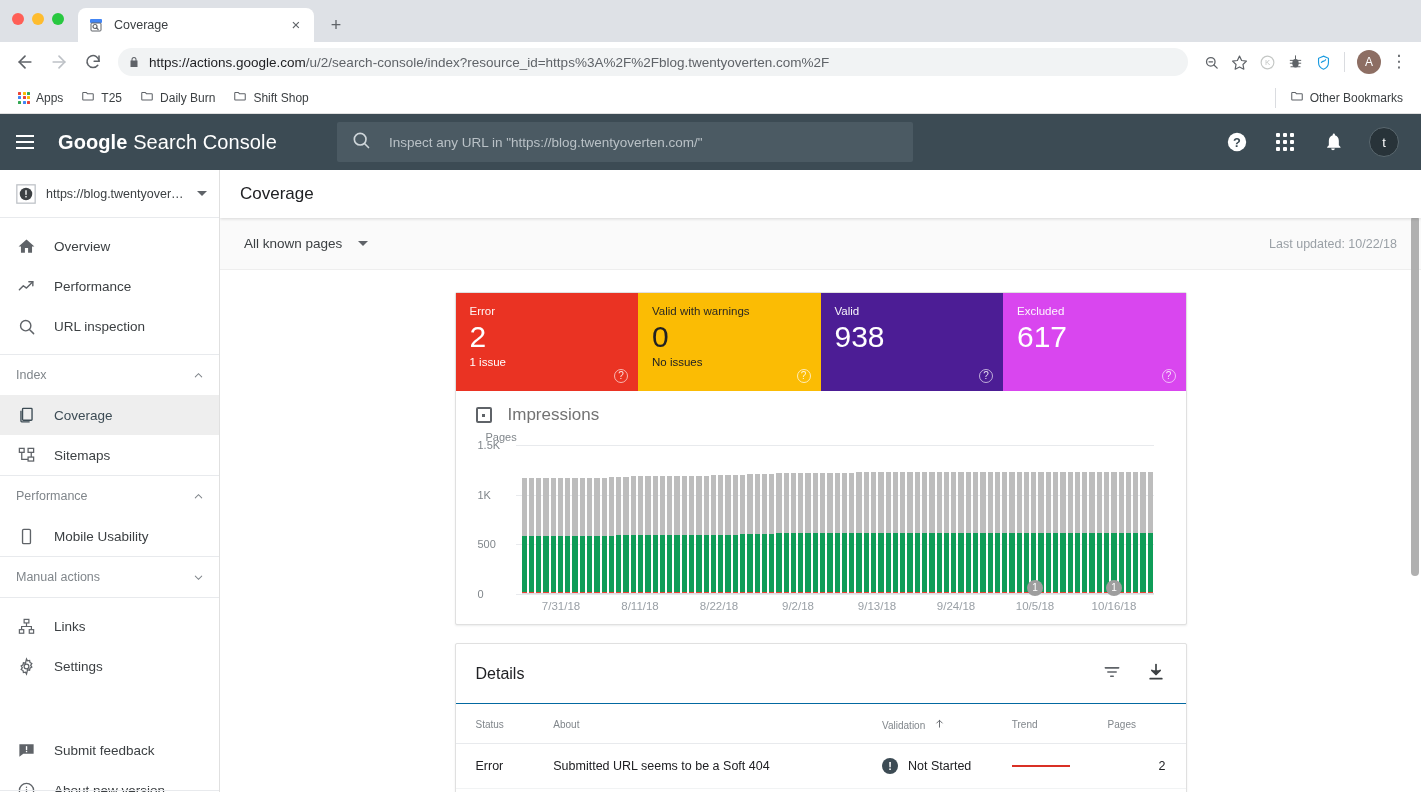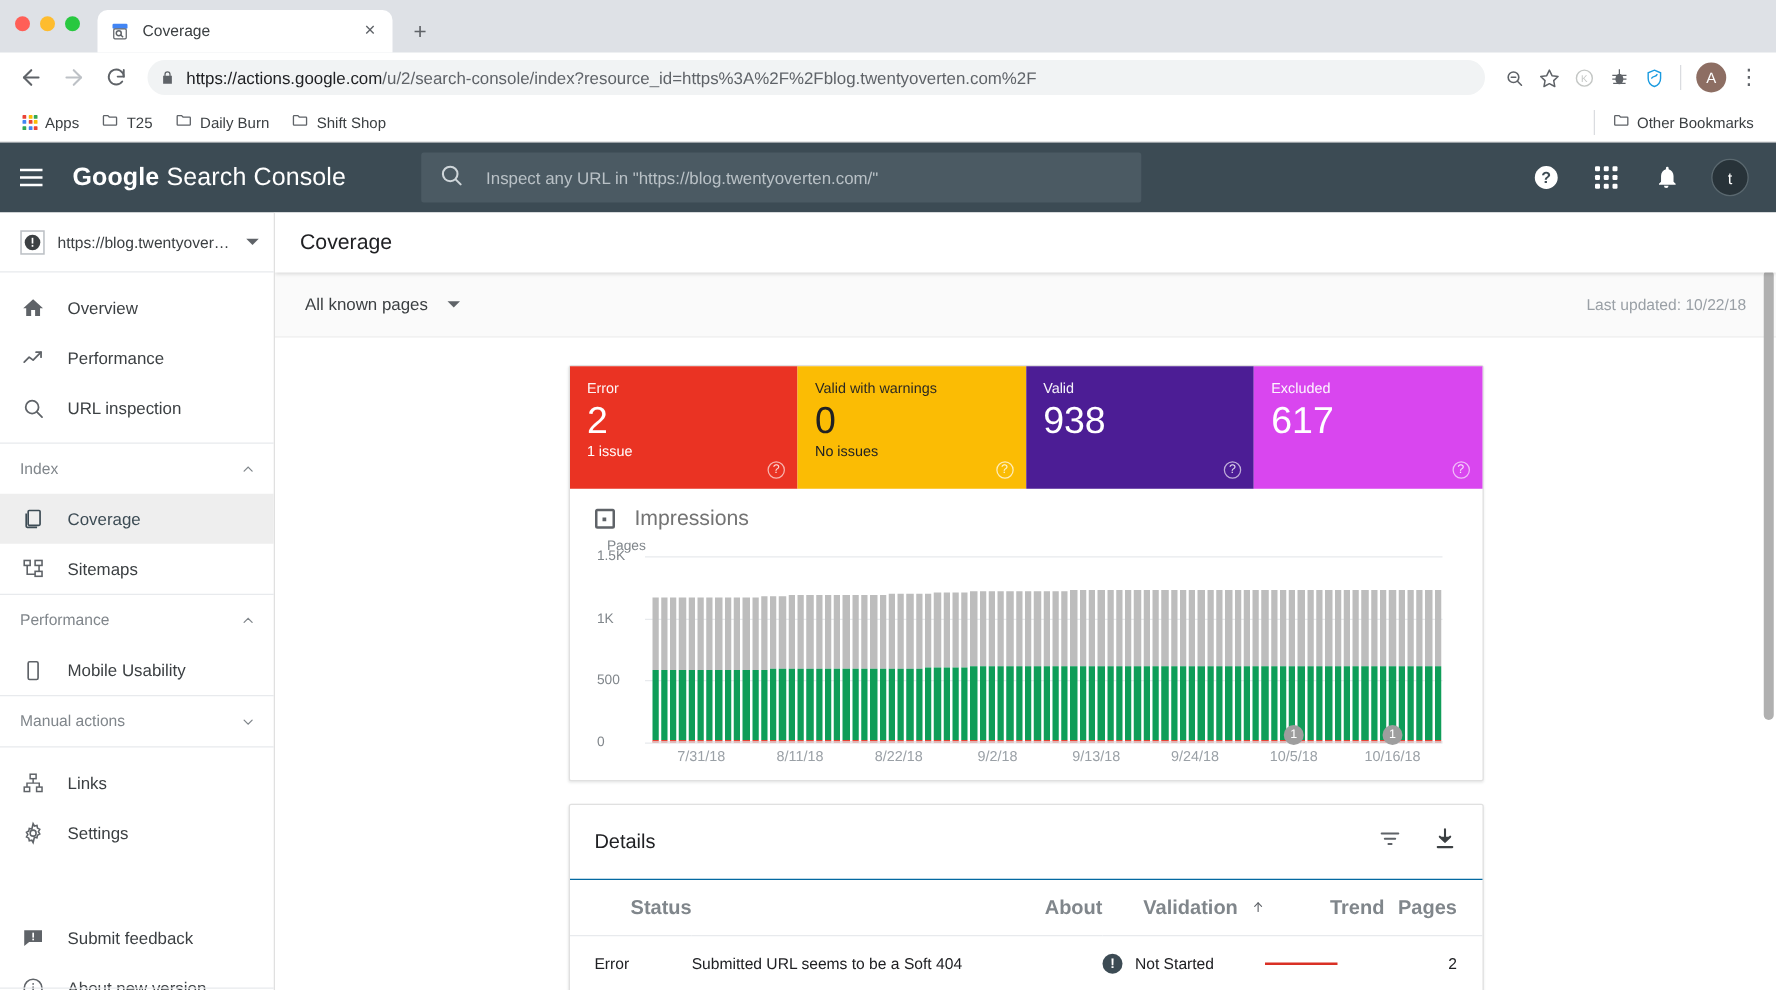--- a/index.html
+++ b/index.html
@@ -203,21 +203,21 @@
 
   .details-card { margin-top: 18px; }
   .details-head {
     height: 60px; display:flex; align-items:center; padding: 0 20px;
     border-bottom: 1px solid #0369a1;
   }
   .details-title { font-size: 16px; color: #202124; }
   .details-actions { margin-left: auto; display:flex; align-items:center; gap: 24px; }
   .tbl { width: 100%; border-collapse: collapse; font-size: 12.5px; }
   .tbl th {
-    text-align: right; font-weight: 700; color: #80868b; font-size: 16px;
+    text-align: left; font-weight: 400; color: #80868b; font-size: 10px;
     padding: 14px 0 12px 0; border-bottom: 1px solid #e8eaed;
   }
   .tbl td { padding: 14px 0; border-bottom: 1px solid #f1f3f4; color:#202124; font-size: 12.5px; }
   .col-status { width: 98px; padding-left: 20px !important; }
   .col-type  { width: 330px; }
   .col-valid { width: 130px; }
   .col-trend { width: 96px; }
   .col-pages { width: 78px; text-align: right; padding-right: 20px !important; }
   .cell-err { color: #d93025; }
   .valid-cell { display:flex; align-items:center; gap: 10px; }

